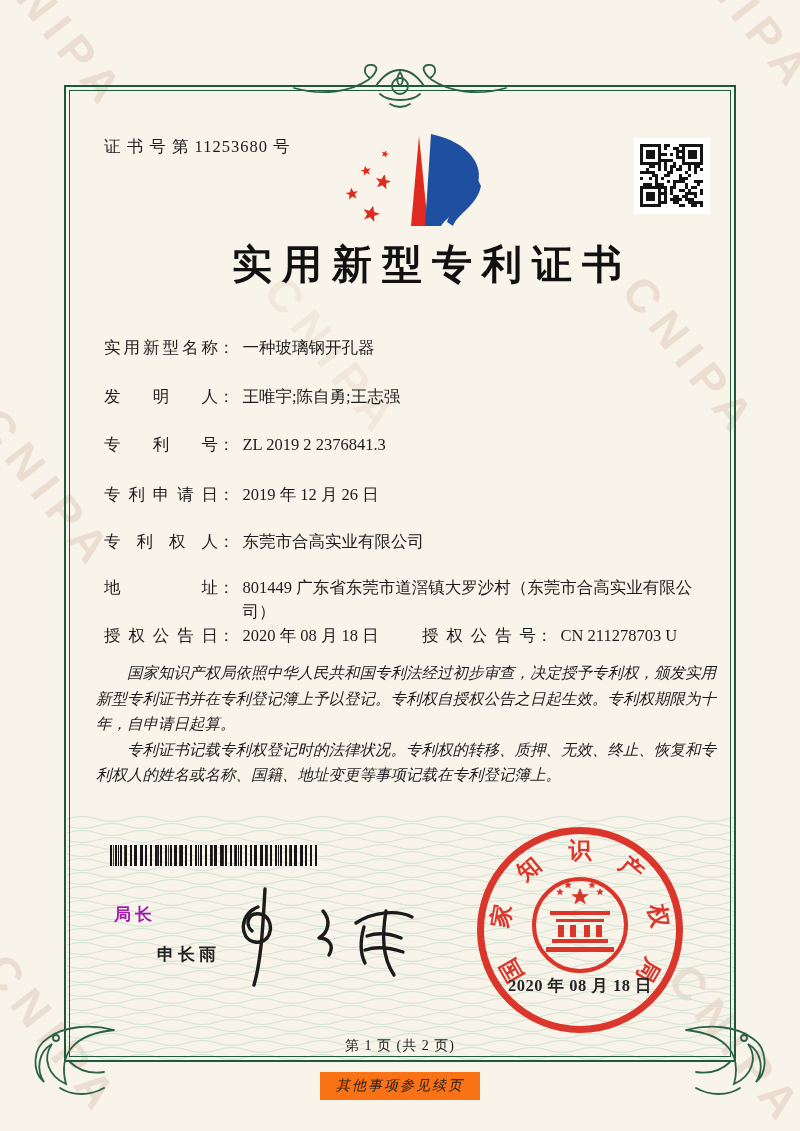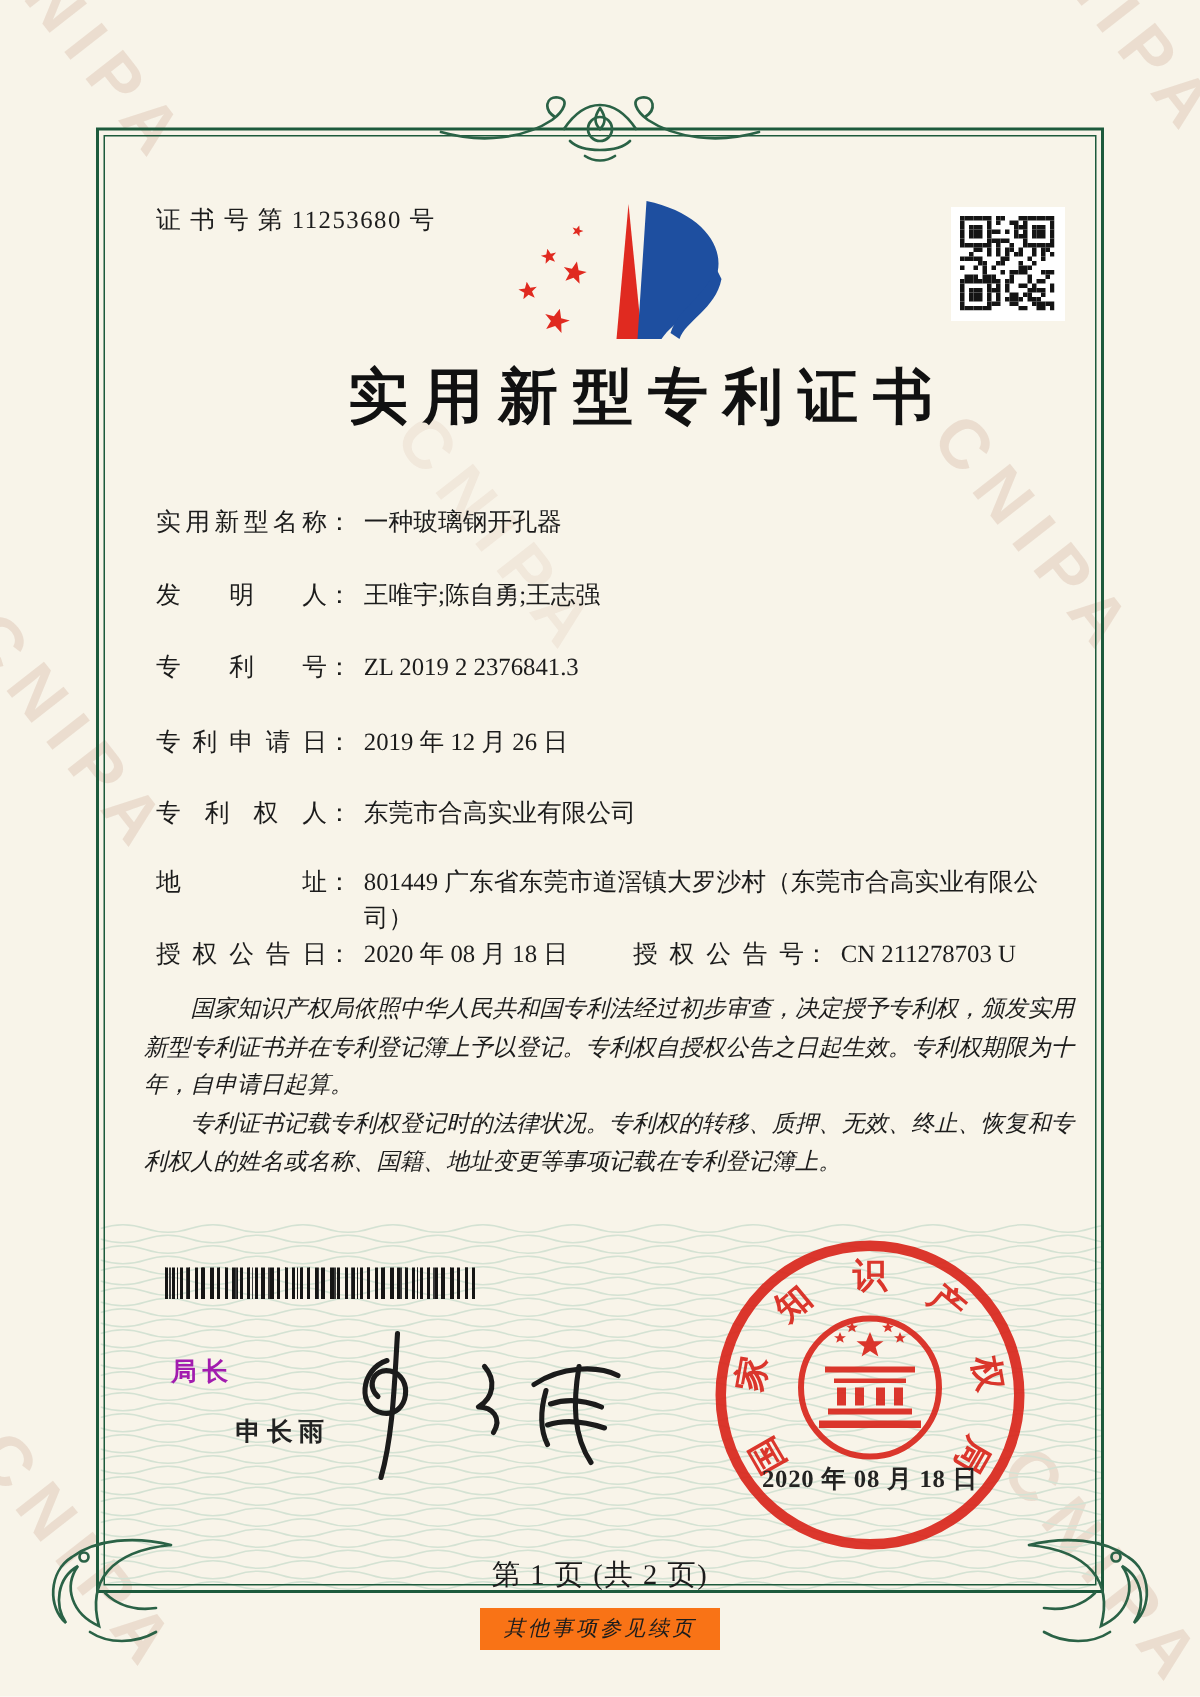--- a/index.html
+++ b/index.html
@@ -56,21 +56,21 @@
   .seal-ring{position:absolute;left:0;top:0;width:206px;height:206px;box-sizing:border-box;
              border:7px solid #d9281e;border-radius:50%;}
   .ringch{position:absolute;width:28px;height:28px;text-align:center;line-height:28px;
           font-size:23px;font-weight:700;color:#d9281e;}
   .emblem{position:absolute;left:53px;top:48px;}
   .emblem .r{fill:#d9281e;}
   .seal-date{position:absolute;left:0;top:148px;width:206px;text-align:center;
              font-size:16.5px;font-weight:700;color:#141414;letter-spacing:.5px;}
   
   .pageno{position:absolute;left:0;top:1037px;width:100%;text-align:center;
-          font-size:19px;letter-spacing:1px;}
+          font-size:14px;letter-spacing:1px;}
   .cont-note{position:absolute;left:0;top:1072px;width:100%;text-align:center;}
   .cont-note span{display:inline-block;background:#f97316;padding:5px 16px;
                   font-size:14px;font-style:italic;letter-spacing:2px;}
 </style>
 </head>
 <body>
 
 <div class="page">
 
   <div class="wm" style="left:-36px;top:2px">CNIPA</div>

